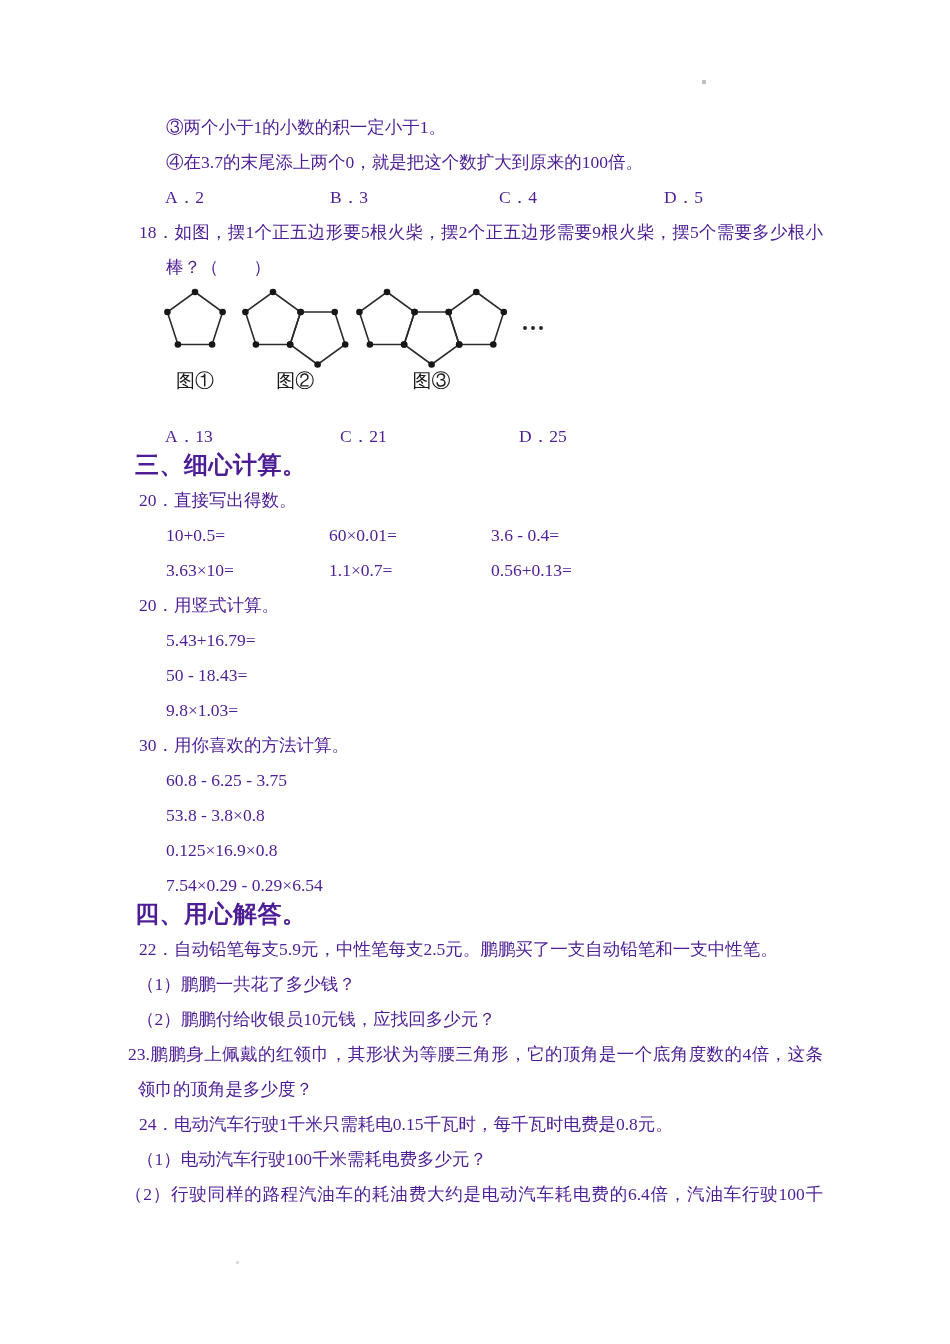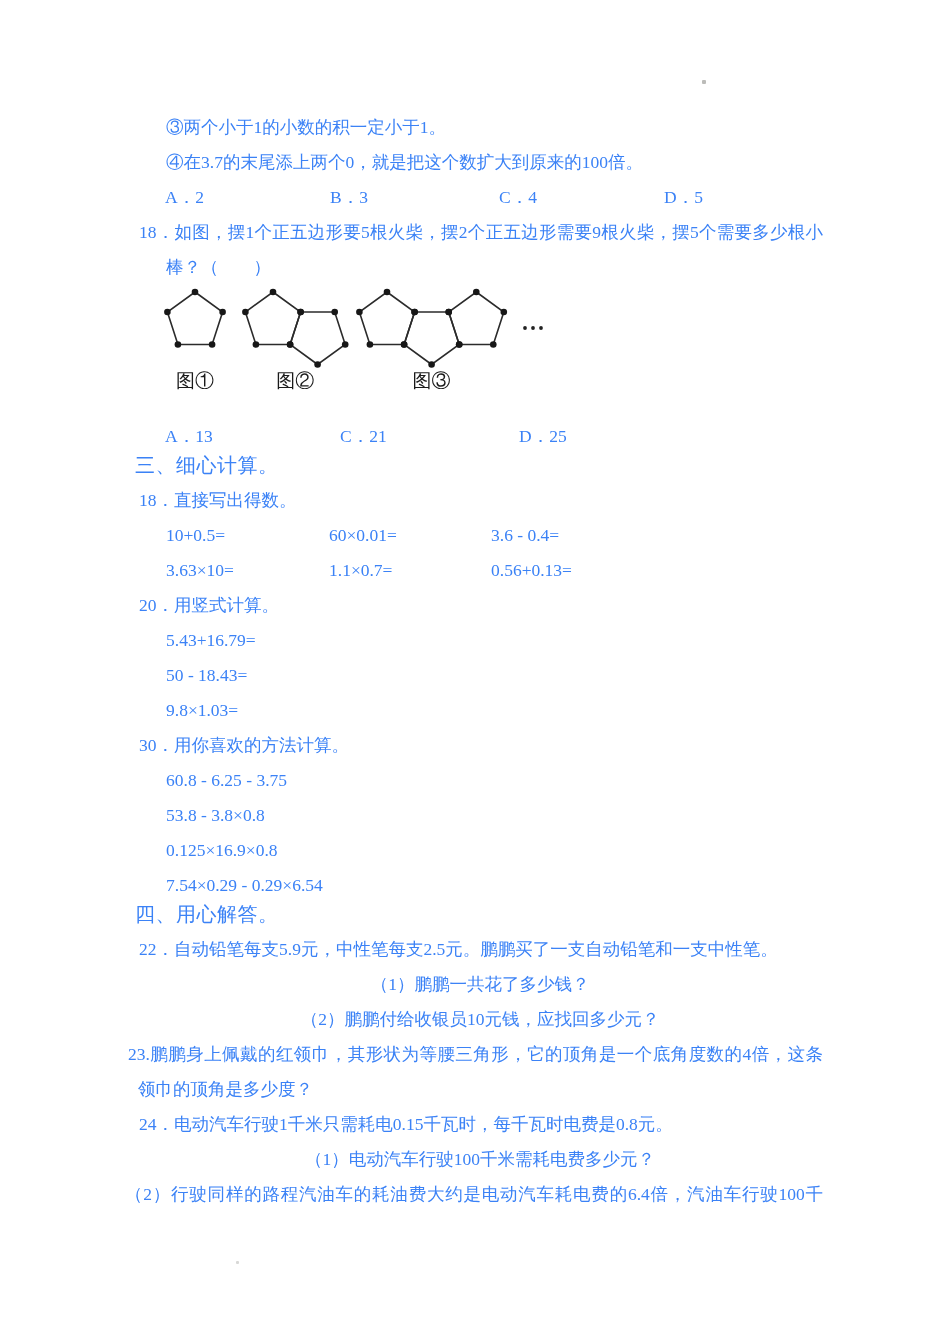--- a/index.html
+++ b/index.html
@@ -1,27 +1,27 @@
 <!DOCTYPE html>
 <html><head>
 <meta charset="utf-8">
 <style>
   html,body { margin:0; padding:0; background:#ffffff; }
   .page {
     position:relative; width:950px; height:1344px; background:#ffffff;
     font-family:"Liberation Serif","DejaVu Serif",serif;
-    color:#3b82f6; font-size:17.5px; overflow:hidden;
+    color:#4c1d95; font-size:17.5px; overflow:hidden;
   }
   .content { position:absolute; left:135px; top:0; width:688px; }
   .row { height:35px; line-height:35px; white-space:nowrap; }
   .first { margin-top:110px; }
   .qnum { padding-left:4px; }
   .sub  { padding-left:31px; }
-  .paren { padding-left:2px;text-align:center; }
-  .sec  { font-weight:normal; font-size:20px; letter-spacing:0.5px; margin-top:-6px; }
+  .paren { padding-left:2px; }
+  .sec  { font-weight:bold; font-size:24px; letter-spacing:0.5px; margin-top:-6px; }
   .opts { display:grid; grid-template-columns:165px 169px 165px 1fr; padding-left:30px; }
   .grid19 { display:grid; grid-template-columns:163px 162px 163px 1fr; padding-left:31px; }
   .just { white-space:normal; text-align:justify; text-align-last:justify; overflow:hidden; }
   .q23a { margin-left:-7px; }
   .q23b { padding-left:3px; }
   .q24b { margin-left:-10px; }
   .opts18 { margin-top:26px;gap:10px; }
   .figure-row { height:108px; }
   .figure-row svg { display:block; margin-left:20px; }
   .fig-caption { font-family:"Liberation Serif","DejaVu Serif",serif; }
@@ -99,21 +99,21 @@
     </div>
 
     <div class="row opts opts18">
       <span>A．13</span>
       <span>C．21</span>
       <span>D．25</span>
     </div>
 
     <div class="row sec">三、细心计算。</div>
 
-    <div class="row qnum">18．直接写出得数。</div>
+    <div class="row qnum">20．直接写出得数。</div>
     <div class="row grid19">
       <span>10+0.5=</span>
       <span>60×0.01=</span>
       <span>3.6 - 0.4=</span>
     </div>
     <div class="row grid19">
       <span>3.63×10=</span>
       <span>1.1×0.7=</span>
       <span>0.56+0.13=</span>
     </div>

